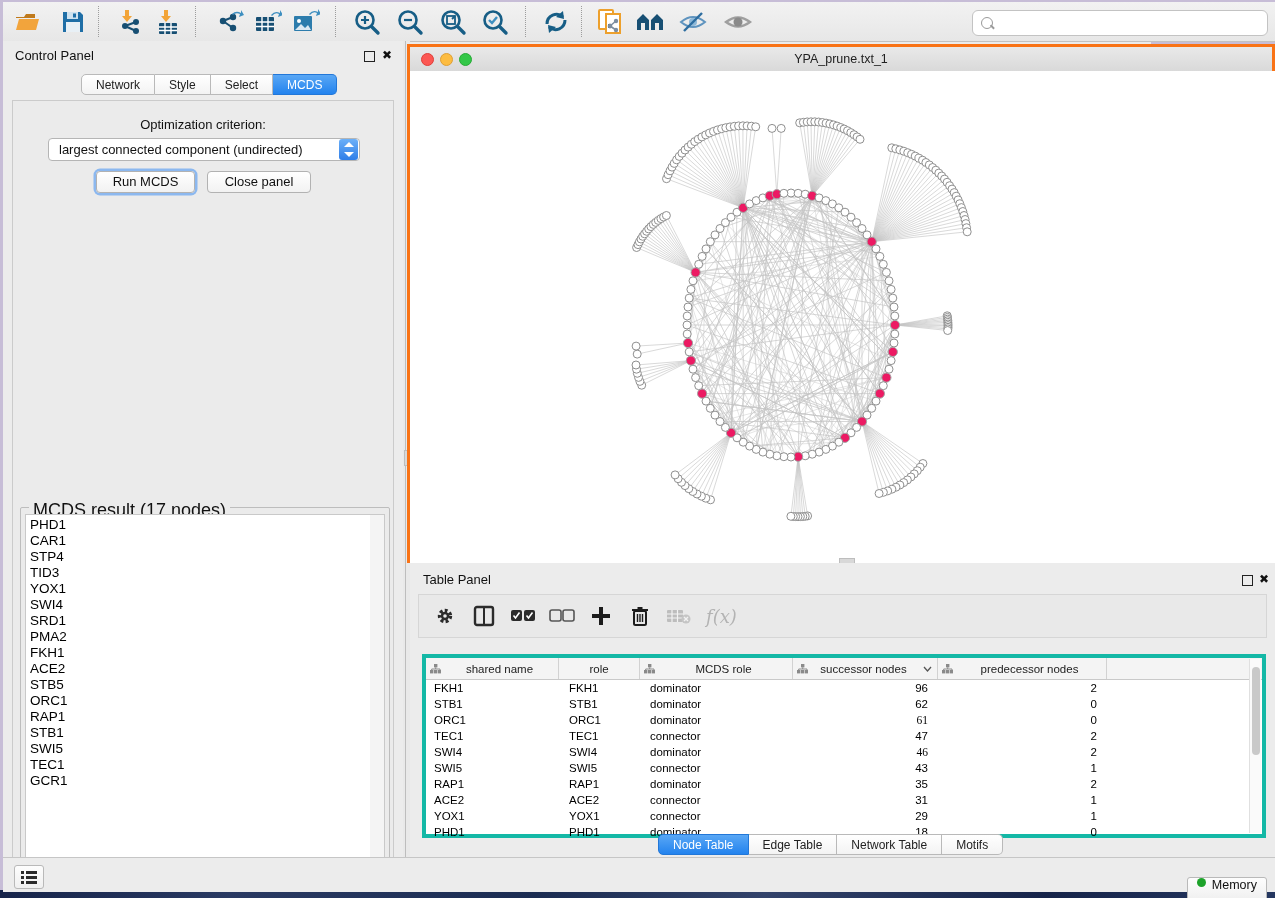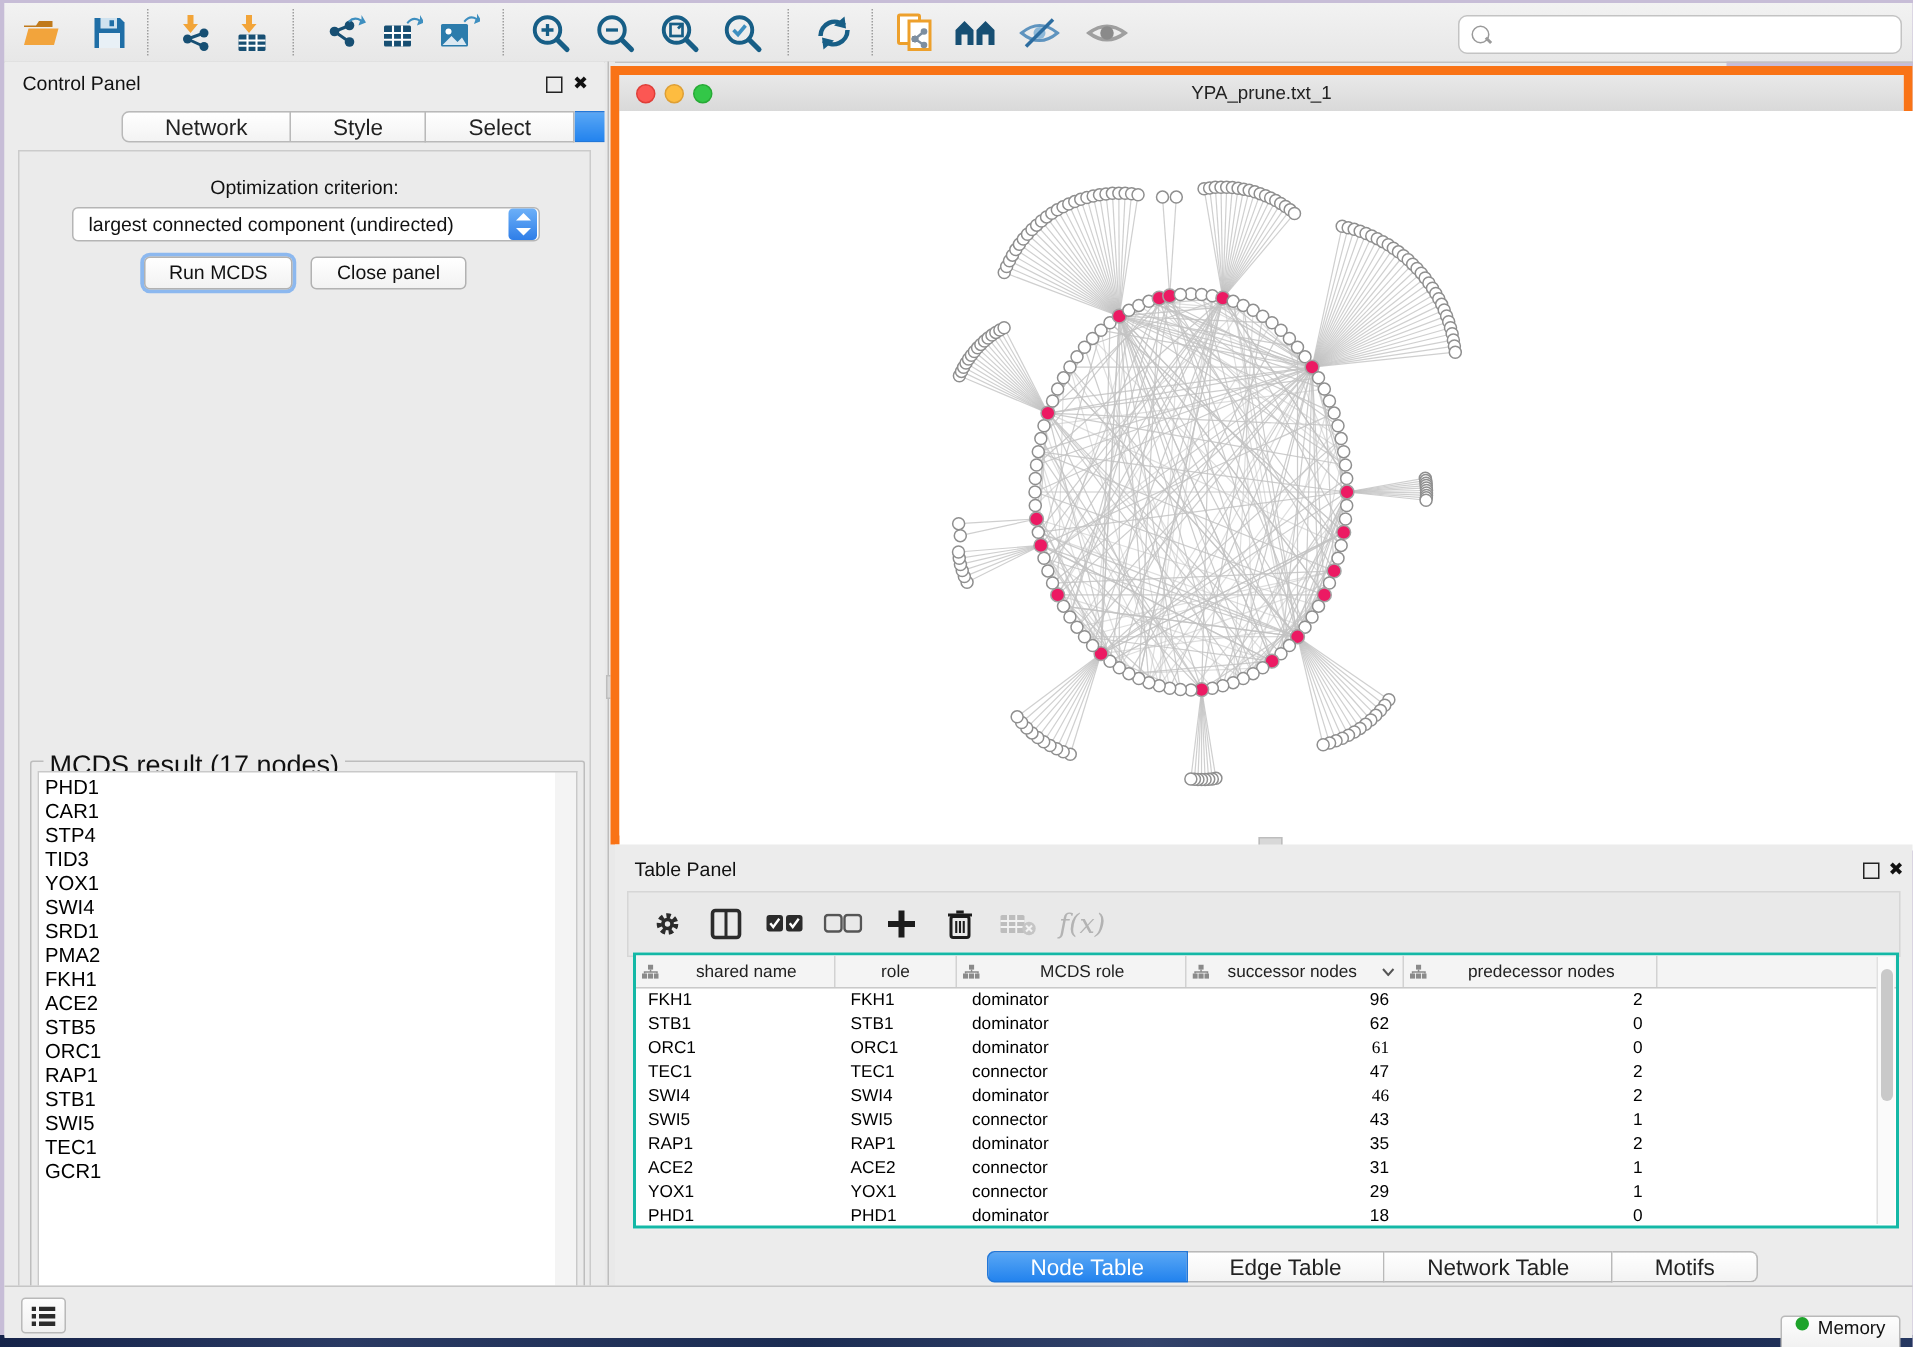--- a/index.html
+++ b/index.html
@@ -19,21 +19,21 @@
 
   
   #control-panel{position:absolute;left:0;top:39px;width:400px;height:816px;background:#ececec;}
   #cp-header{position:absolute;left:0;top:0;width:100%;height:28px;}
   #cp-title{position:absolute;left:12px;top:7px;font-size:13px;color:#111;}
   .panel-float{position:absolute;width:9px;height:9px;border:1.5px solid #222;}
   .panel-close{position:absolute;font-size:12px;font-weight:bold;color:#111;line-height:10px;}
   #cp-float{left:361px;top:10px;}
   #cp-close{left:379px;top:9px;}
   #cp-tabs{position:absolute;left:78px;top:33px;height:21px;display:flex;}
-  .seg-btn{height:21px;line-height:21px;padding:0 28px;font-size:15px;background:linear-gradient(#ffffff,#f3f3f3);border:1px solid #b9b9b9;border-left:none;color:#222;box-sizing:border-box;}
+  .seg-btn{height:21px;line-height:21px;padding:0 14px;font-size:12px;background:linear-gradient(#ffffff,#f3f3f3);border:1px solid #b9b9b9;border-left:none;color:#222;box-sizing:border-box;}
   .seg-btn:first-child{border-left:1px solid #b9b9b9;border-radius:5px 0 0 5px;}
   .seg-btn:last-child{border-radius:0 5px 5px 0;}
   .seg-btn.active{background:linear-gradient(#59a7f5,#2383ee);border-color:#2277d8;color:#fff;}
   #cp-content{position:absolute;left:9px;top:59px;width:382px;height:784px;background:#ebebeb;border:1px solid #cbcbcb;box-sizing:border-box;}
   #opt-label{position:absolute;left:0;top:16px;width:100%;text-align:center;font-size:13px;color:#111;}
   #criterion{position:absolute;left:35px;top:37px;width:312px;height:23px;background:#fff;border:1px solid #b5b5b5;border-radius:4px;box-sizing:border-box;display:flex;align-items:center;}
   #criterion-text{flex:1;font-size:13px;color:#111;padding-left:10px;white-space:nowrap;}
   #criterion-stepper{width:19px;height:21px;border-radius:3px;background:linear-gradient(#6cb0f8,#2f7ee8);margin-right:1px;position:relative;}
   #criterion-stepper i{position:absolute;left:4.5px;width:0;height:0;border-left:5px solid transparent;border-right:5px solid transparent;}
   #criterion-stepper .up{top:3px;border-bottom:5px solid #fff;}
@@ -48,38 +48,38 @@
   #result-list ul{margin:0;padding:2px 0 0 4px;list-style:none;}
   #result-list li{font-size:13.5px;color:#000;line-height:16px;}
 
   
   #v-splitter{position:absolute;left:400px;top:39px;width:7px;height:816px;background:#e9e9e9;}
   #v-splitter .line{position:absolute;left:2px;top:0;width:1px;height:100%;background:#bdbdbd;}
   #v-splitter .grip{position:absolute;left:0.5px;top:409px;width:5px;height:14px;background:#d8d8d8;border:1px solid #bdbdbd;}
   #h-grip{position:absolute;left:836px;top:556px;width:14px;height:5px;background:#d8d8d8;border:1px solid #bdbdbd;}
 
   
-  #network-window{position:absolute;left:404px;top:42px;width:868px;height:519px;border:6px solid #f97316;background:#fff;box-sizing:border-box;}
+  #network-window{position:absolute;left:404px;top:42px;width:868px;height:519px;border:3px solid #f97316;background:#fff;box-sizing:border-box;}
   #net-titlebar{position:absolute;left:0;top:0;width:100%;height:24px;background:linear-gradient(#e9e9e9,#d9d9d9);border-bottom:1px solid #b9b9b9;}
   .tl{position:absolute;top:6px;width:11px;height:11px;border-radius:50%;}
   #tl-red{left:11px;background:#fc5753;border:0.5px solid #df3e38;}
   #tl-yellow{left:30px;background:#fdbc40;border:0.5px solid #de9f34;}
   #tl-green{left:49px;background:#33c748;border:0.5px solid #27aa35;}
   #net-title{position:absolute;left:0;top:5px;width:100%;text-align:center;font-size:12.5px;color:#222;}
   #net-canvas{position:absolute;left:0;top:24px;width:866px;height:493px;background:#fff;}
 
   
   #table-panel{position:absolute;left:407px;top:561px;width:865px;height:294px;background:#ececec;}
   #tp-title{position:absolute;left:13px;top:9px;font-size:13px;color:#111;}
   #tp-float{left:832px;top:12px;}
   #tp-close{left:849px;top:11px;}
   #tp-toolbar{position:absolute;left:8px;top:31px;width:849px;height:44px;background:#e9e9e9;border:1px solid #d6d6d6;box-sizing:border-box;display:flex;align-items:center;}
   .tp-ic{width:26px;height:26px;margin-left:13px;display:flex;align-items:center;justify-content:center;}
   #fx-label{font-size:18px;font-style:italic;font-family:"DejaVu Serif",serif;color:#b3b3b3;margin-left:14px;}
-  #grid{position:absolute;left:12px;top:72px;width:844px;height:184px;background:#fff;border:2px solid #14b8a6;box-sizing:border-box;}
+  #grid{position:absolute;left:12px;top:91px;width:844px;height:184px;background:#fff;border:4px solid #14b8a6;box-sizing:border-box;}
   #grid-header{display:flex;height:21px;background:#f4f4f4;border-bottom:1px solid #c9c9c9;}
   .gh-cell{display:flex;align-items:center;border-right:1px solid #d2d2d2;box-sizing:border-box;font-size:11.5px;color:#222;}
   .gh-cell .lbl{flex:1;text-align:center;}
   .gh-cell svg{margin-left:4px;flex:none;}
   .grid-row{display:flex;height:16px;}
   .g-cell{font-size:11.5px;color:#000;line-height:16px;box-sizing:border-box;white-space:nowrap;overflow:hidden;}
   #grid-scroll{position:absolute;top:1px;right:1px;bottom:1px;width:11px;background:#fafafa;border-left:1px solid #e0e0e0;}
   #grid-thumb{position:absolute;left:1.5px;top:8px;width:8px;height:88px;background:#c9c9c9;border-radius:4px;}
   #tp-tabs{position:absolute;left:248px;top:271px;height:21px;display:flex;}
 

